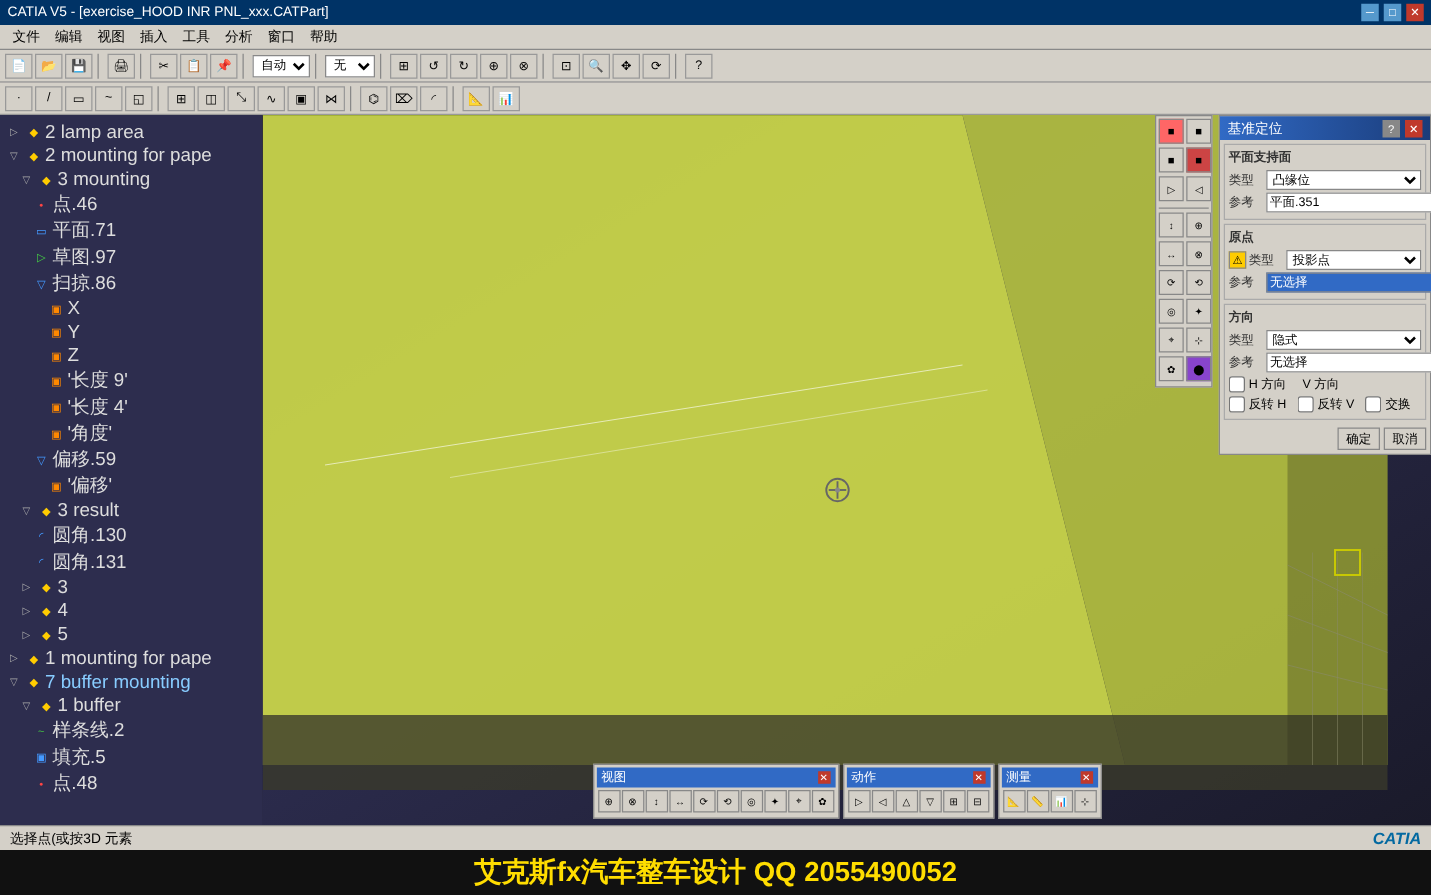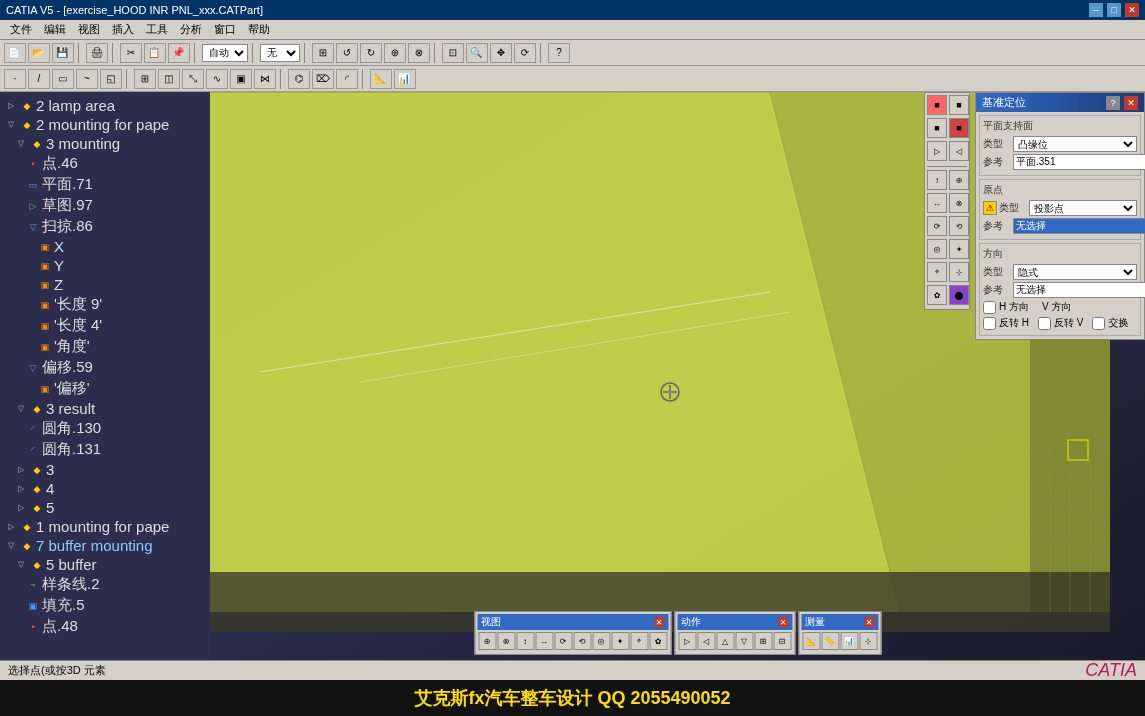--- a/index.html
+++ b/index.html
@@ -139,21 +139,21 @@
     
     #bottom-bar {
       height: 36px;
       background: #111;
       display: flex;
       align-items: center;
       justify-content: center;
     }
     #bottom-text {
       color: #ffdd00;
-      font-size: 18px;
+      font-size: 22px;
       font-weight: bold;
     }
 
     
     #basis-dialog {
       position: absolute;
       right: 0;
       top: 0;
       width: 170px;
       background: #d4d0c8;
@@ -184,21 +184,21 @@
       cursor: pointer;
       margin-right: 2px;
     }
     .dialog-section {
       border: 1px solid #aaa;
       margin: 3px;
       padding: 3px;
     }
     .dialog-section-title {
       font-size: 10px;
-      font-weight: normal;
+      font-weight: bold;
       margin-bottom: 3px;
       color: #333;
     }
     .dialog-row {
       display: flex;
       align-items: center;
       margin-bottom: 2px;
       gap: 2px;
     }
     .dialog-label { font-size: 10px; color: #333; min-width: 28px; }
@@ -509,21 +509,21 @@
     <div class="tree-item" style="color:#88ccff;">
       <span class="tree-indent" style="width:4px"></span>
       <span class="tree-icon icon-branch">▽</span>
       <span class="tree-icon icon-yellow">◆</span>
       <span class="tree-label">7 buffer mounting</span>
     </div>
     <div class="tree-item">
       <span class="tree-indent" style="width:14px"></span>
       <span class="tree-icon icon-branch">▽</span>
       <span class="tree-icon icon-yellow">◆</span>
-      <span class="tree-label">5 buffer</span>
+      <span class="tree-label">1 buffer</span>
     </div>
     <div class="tree-item">
       <span class="tree-indent" style="width:26px"></span>
       <span class="tree-icon icon-green">~</span>
       <span class="tree-label">样条线.2</span>
     </div>
     <div class="tree-item">
       <span class="tree-indent" style="width:26px"></span>
       <span class="tree-icon icon-blue">▣</span>
       <span class="tree-label">填充.5</span>
@@ -685,20 +685,24 @@
         <div class="dialog-checkbox-row">
           <input type="checkbox" style="">
           <span>反转 H</span>
           <input type="checkbox" style="margin-left: 6px;">
           <span>反转 V</span>
           <input type="checkbox" style="margin-left: 6px;">
           <span>交换</span>
         </div>
       </div>
 
+      <div class="dialog-btns">
+        <button class="dialog-btn">确定</button>
+        <button class="dialog-btn">取消</button>
+      </div>
     </div>
 
     <div style="position:absolute;bottom:5px;left:50%;transform:translateX(-50%);display:flex;gap:3px;">
       <div class="mini-panel">
         <div class="mini-panel-title">
           <span>视图</span>
           <span class="mini-close">✕</span>
         </div>
         <div class="mini-toolbar">
           <button class="mini-btn">⊕</button>
@@ -738,18 +742,18 @@
           <button class="mini-btn">📊</button>
           <button class="mini-btn">⊹</button>
         </div>
       </div>
     </div>
   </div>
 </div>
 
 <div id="status-bar">
   <span>选择点(或按3D 元素</span>
-  <span id="catia-logo" style="position:static;margin-left:auto;color:#be185d;font-size:18px;font-weight:normal;font-style:italic;">CATIA</span>
+  <span id="catia-logo" style="position:static;margin-left:auto;color:#0369a1;font-size:13px;font-weight:bold;font-style:italic;">CATIA</span>
 </div>
 
 <div id="bottom-bar">
   <span id="bottom-text">艾克斯fx汽车整车设计 QQ 2055490052</span>
 </div>
 
 </body></html>

